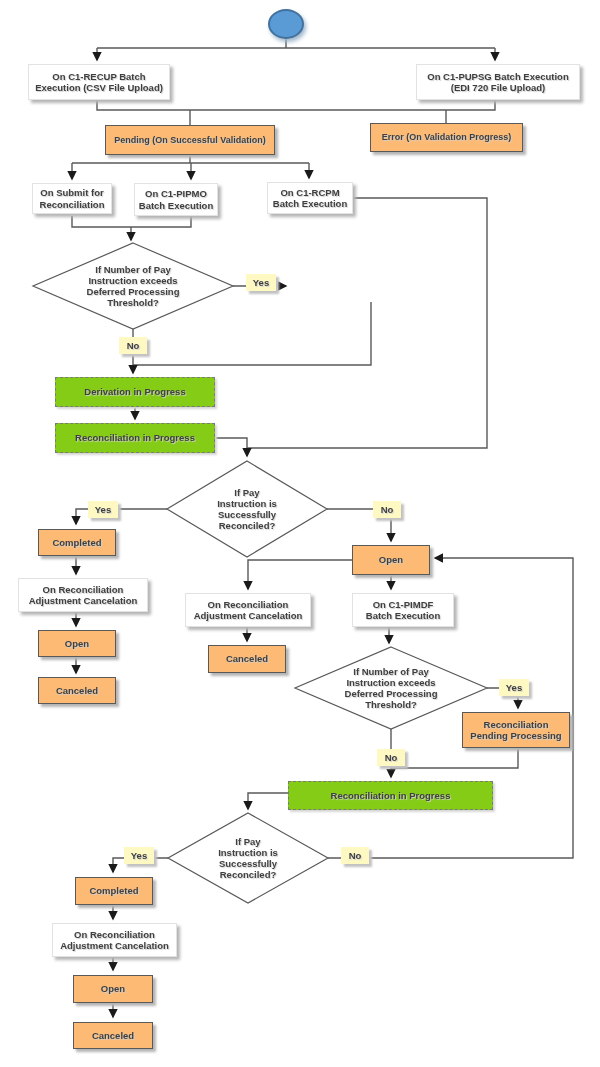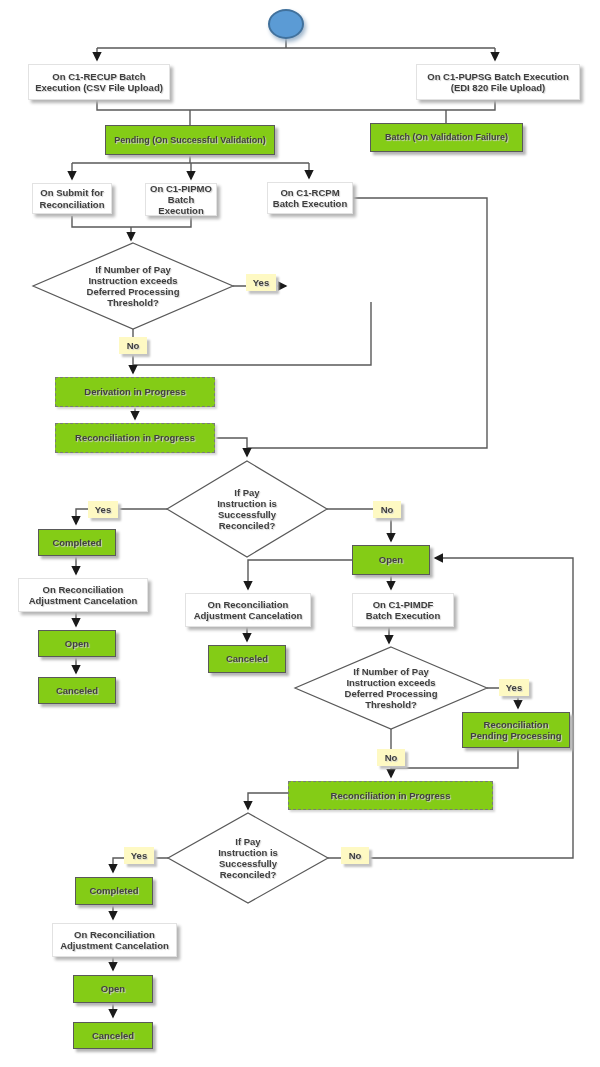--- a/index.html
+++ b/index.html
@@ -6,21 +6,21 @@
   #canvas{position:relative;width:600px;height:1067px;background:#ffffff;overflow:hidden;
           font-family:"Liberation Sans",sans-serif;}
   #wires{position:absolute;left:0;top:0;z-index:1;}
   .edge{stroke:var(--line,#595959);stroke-width:1.4;fill:none;}
   .diamond{fill:#ffffff;stroke:var(--line,#595959);stroke-width:1.2;}
   .node{position:absolute;z-index:2;display:flex;align-items:center;justify-content:center;
         text-align:center;white-space:pre-line;box-sizing:border-box;font-weight:bold;
         color:var(--text,#3f3f3f);font-size:9.5px;line-height:1.18;
         text-shadow:1px 1px 1px #cfcfcf;}
   .event{background:#fff;border:1px solid #e2e2e2;box-shadow:3px 3px 3px #b5b5b5;}
-  .state{background:#84cc16;border:1.5px solid #595959;box-shadow:2.5px 2.5px 2.5px #b5b5b5;}
+  .state{background:#fdba74;border:1.5px solid #595959;box-shadow:2.5px 2.5px 2.5px #b5b5b5;}
   .dashed{background:#84cc16;border:1.5px dashed #7a7a7a;box-shadow:2px 2px 2px #d6d6d6;}
   .tag{background:#fef9c3;box-shadow:3px 3px 2px #c2c2c2;}
   .dtext{background:transparent;text-shadow:1px 1px 1px #d4d4d4;}
   .slim{font-size:9px;}
   .start{border-radius:50%;background:var(--start-fill,#5b9bd5);
          border:2px solid var(--start-stroke,#41719c);box-shadow:2px 3px 4px #9fb6cc;}
 </style>
 </head>
 <body>
 
@@ -75,28 +75,28 @@
     <polygon class="diamond" points="247,461 327,509 247,557 167,509"></polygon>
     <polygon class="diamond" points="391,647 487,688 391,729 295,688"></polygon>
     <polygon class="diamond" points="248,813 328,858 248,903 168,858"></polygon>
   </svg>
 
   <div class="node start" style="left:268px;top:9px;width:36px;height:30px;"></div>
 
   <div class="node event" style="left:28px;top:64px;width:142px;height:36px;">On C1-RECUP Batch
 Execution (CSV File Upload)</div>
   <div class="node event" style="left:416px;top:64px;width:164px;height:36px;">On C1-PUPSG Batch Execution
-(EDI 820 File Upload)</div>
+(EDI 720 File Upload)</div>
 
   <div class="node state slim" style="left:105px;top:125px;width:170px;height:30px;">Pending (On Successful Validation)</div>
-  <div class="node state slim" style="left:370px;top:123px;width:153px;height:29px;">Batch (On Validation Failure)</div>
+  <div class="node state slim" style="left:370px;top:123px;width:153px;height:29px;">Error (On Validation Progress)</div>
 
   <div class="node event" style="left:32px;top:183px;width:80px;height:31px;">On Submit for
 Reconciliation</div>
-  <div class="node event" style="left:145px;top:183px;width:72px;height:33px;">On C1-PIPMO
+  <div class="node event" style="left:134px;top:183px;width:84px;height:33px;">On C1-PIPMO
 Batch Execution</div>
   <div class="node event" style="left:267px;top:182px;width:86px;height:32px;">On C1-RCPM
 Batch Execution</div>
 
   <div class="node dtext" style="left:43px;top:260px;width:180px;height:52px;">If Number of Pay
 Instruction exceeds
 Deferred Processing
 Threshold?</div>
   <div class="node tag" style="left:246px;top:274px;width:30px;height:17px;">Yes</div>
   <div class="node tag" style="left:119px;top:337px;width:28px;height:17px;">No</div>

